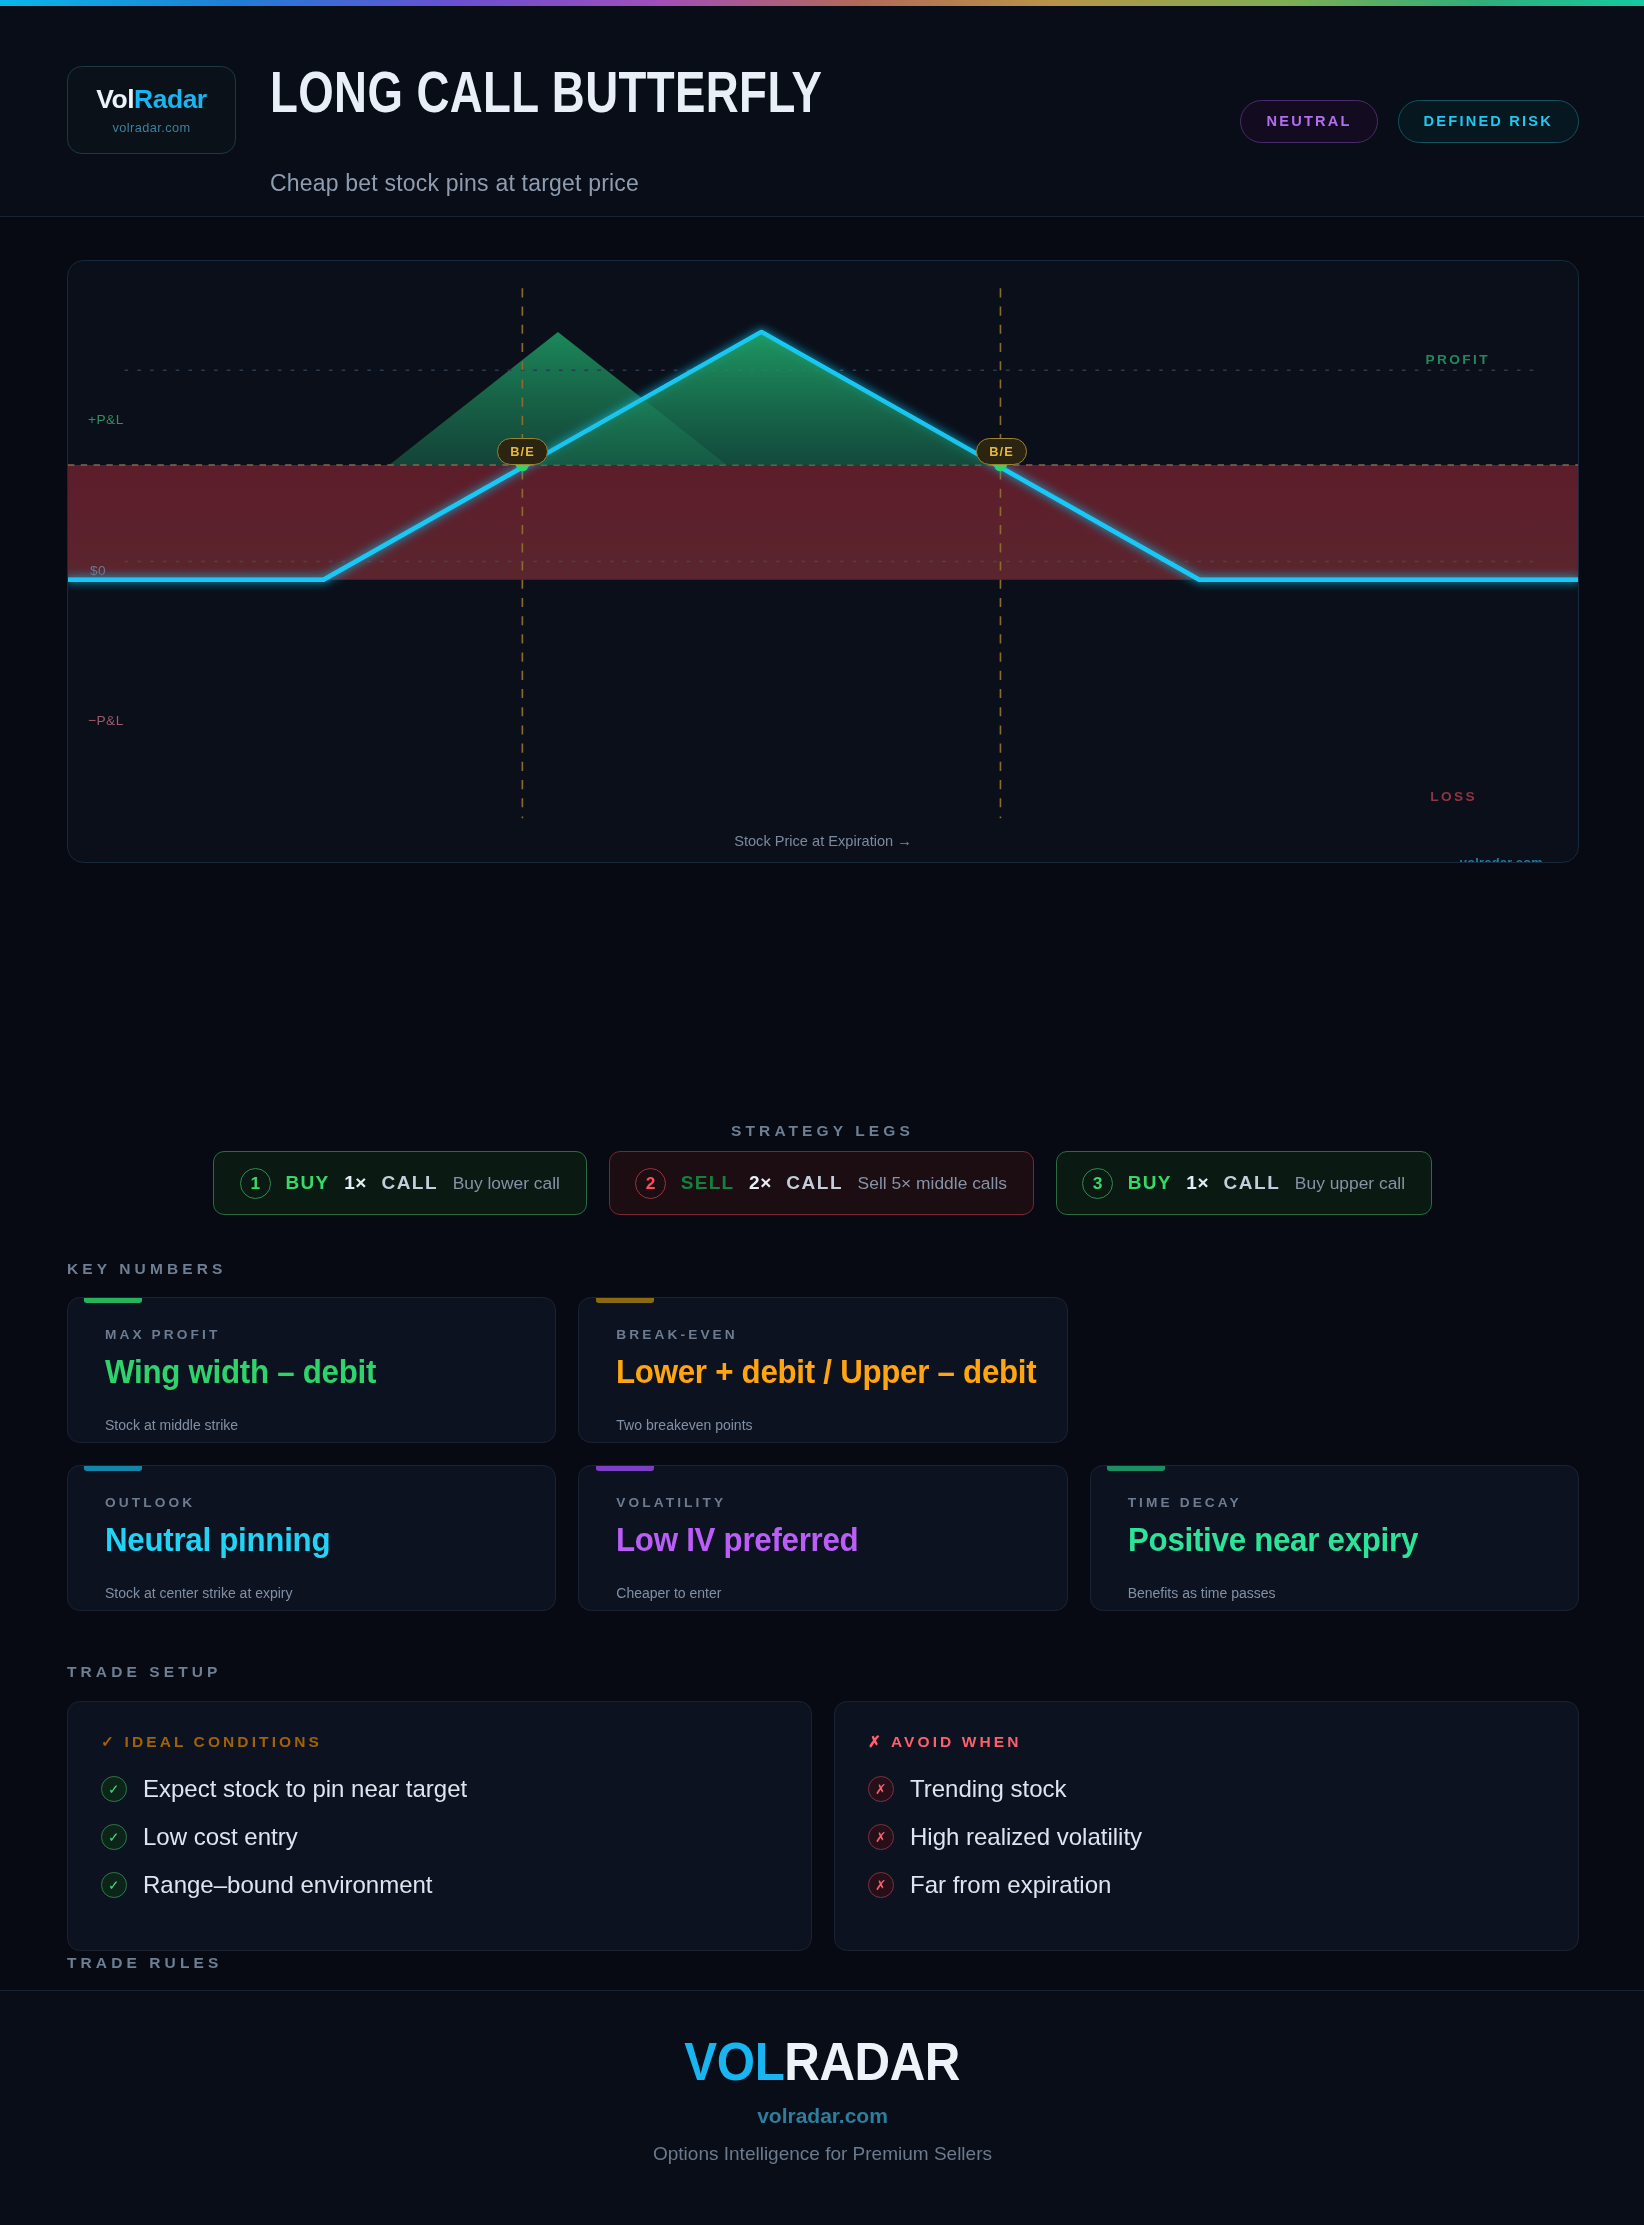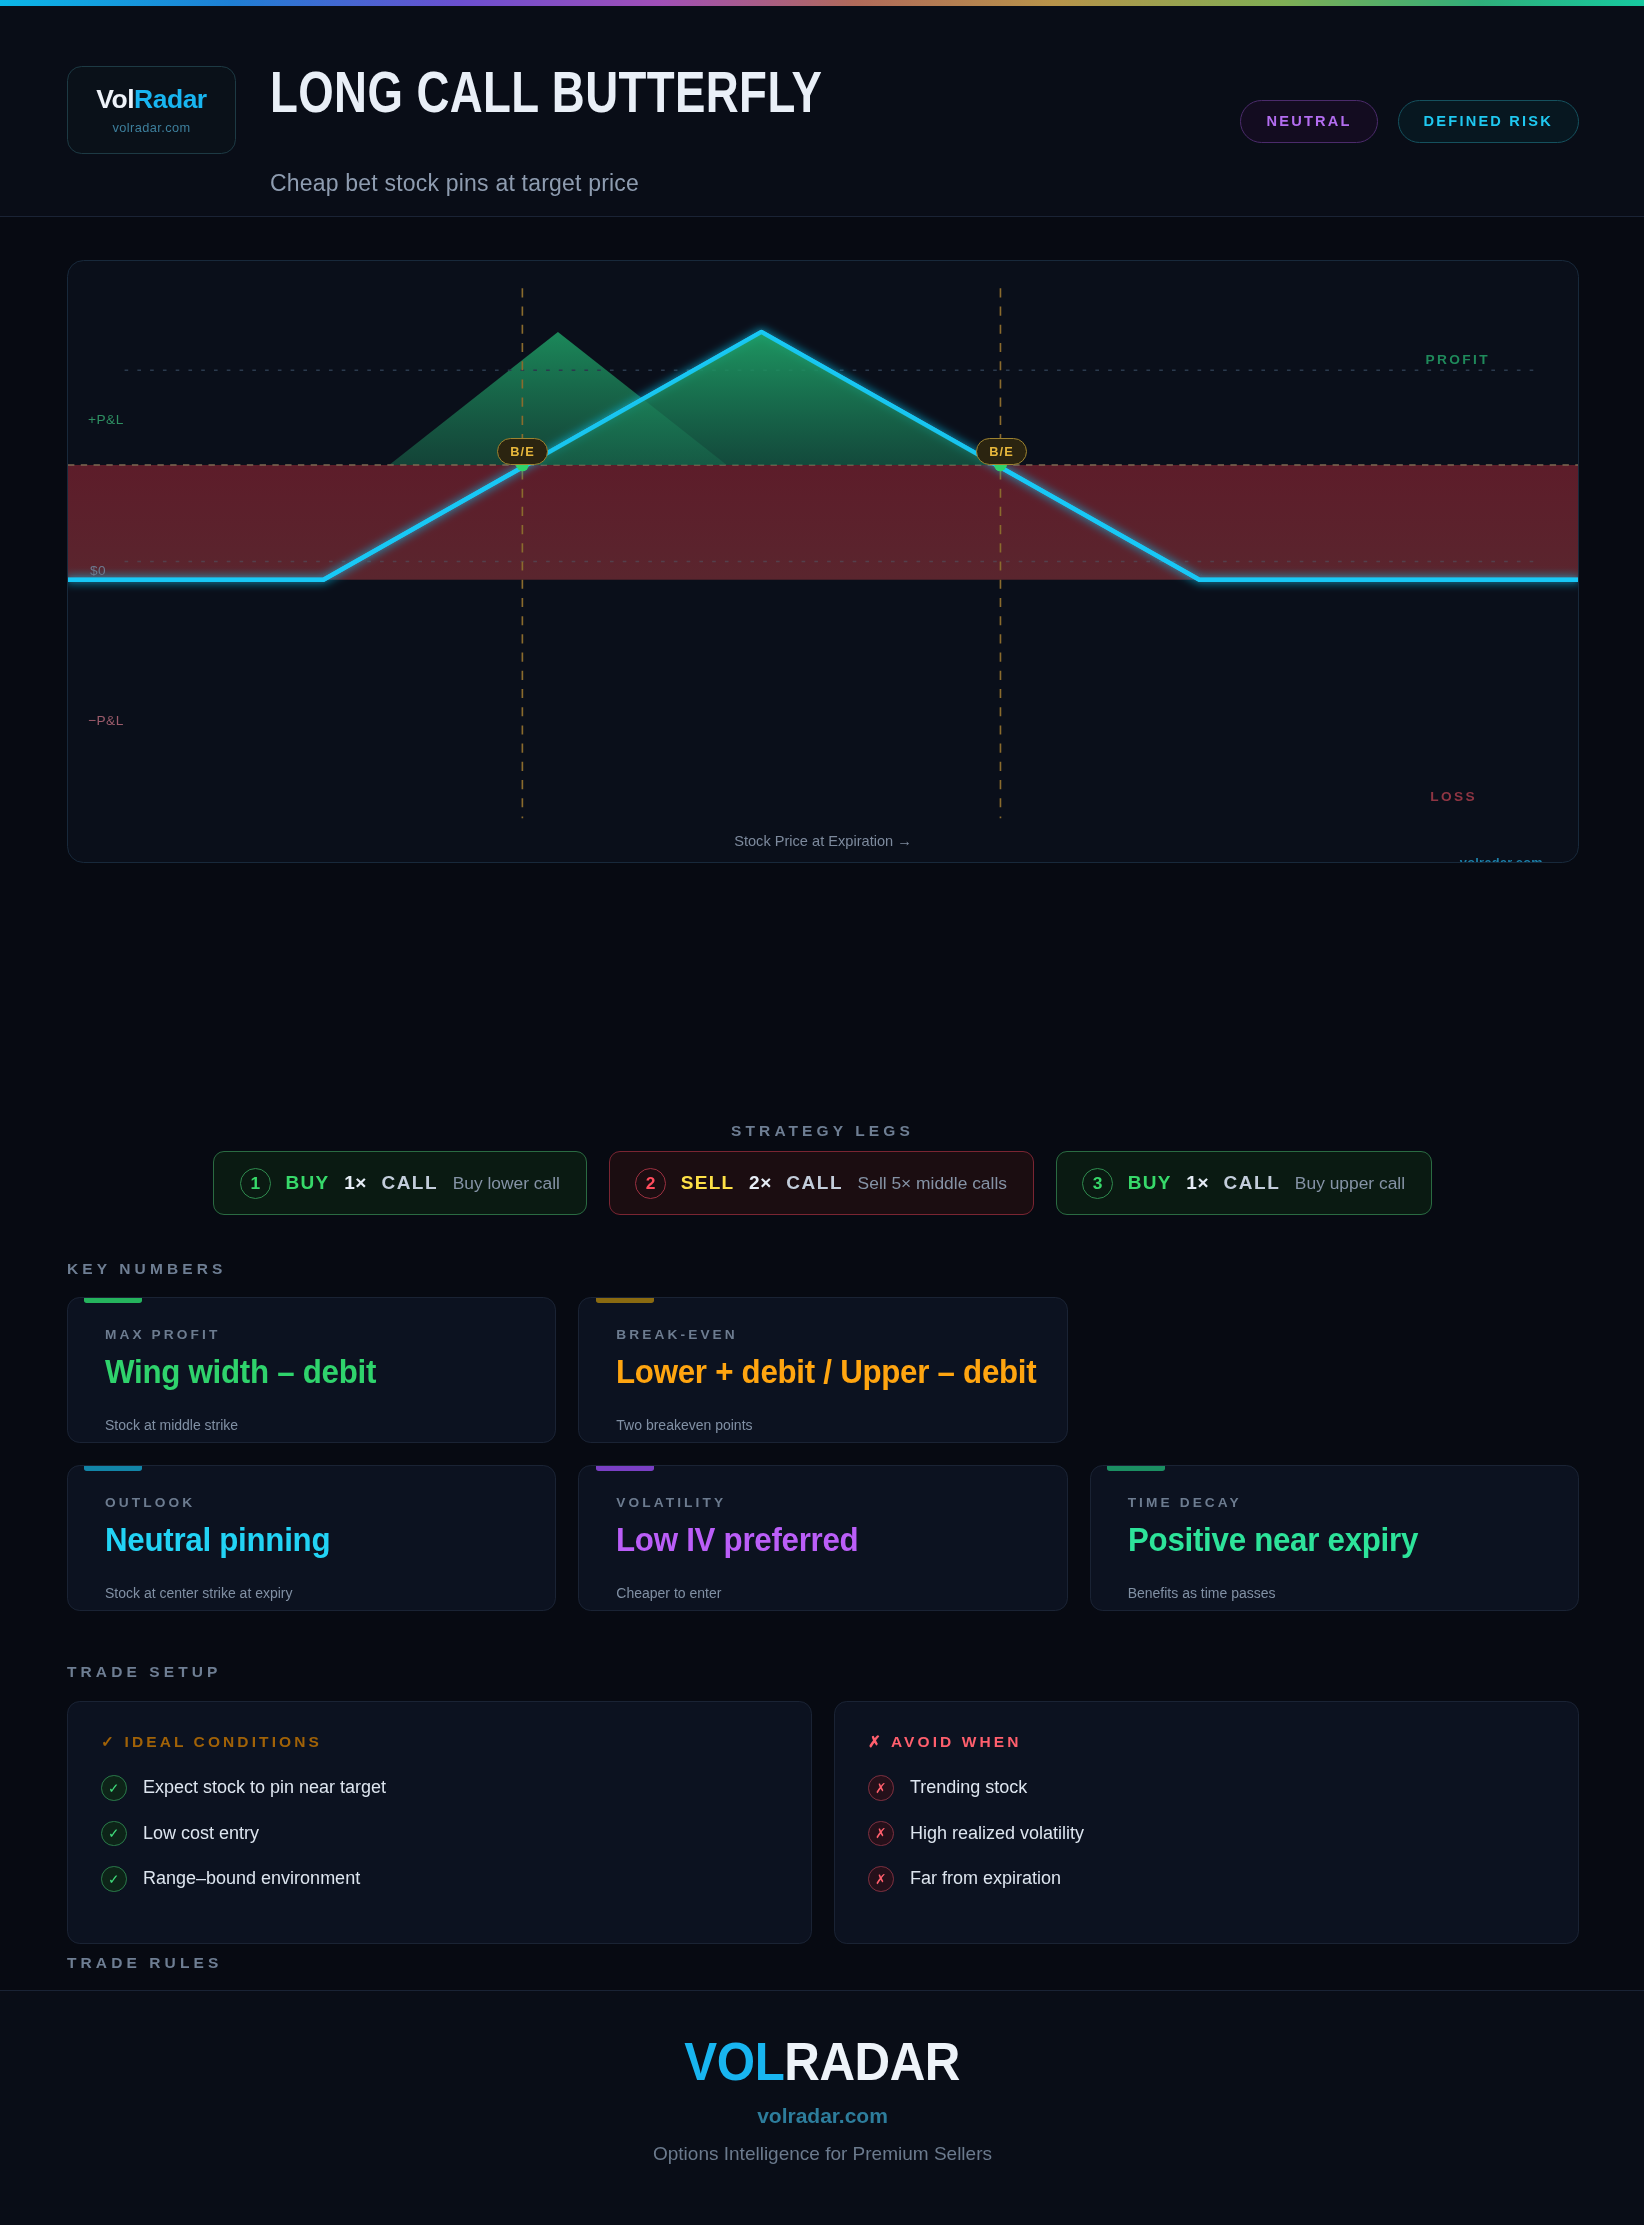--- a/index.html
+++ b/index.html
@@ -100,21 +100,21 @@
   .leg-sell{ background:#1b0d11; border:0.9px solid #7a2532; }
   .leg-num{
     width:31px; height:31px; border-radius:50%;
     display:flex; align-items:center; justify-content:center;
     font-size:17.4px; font-weight:bold; flex:none;
   }
   .leg-num.g{ border:1.4px solid #2f8a4e; color:#37d96a; }
   .leg-num.r{ border:1.4px solid #9b3040; color:#ff4d5e; }
   .leg-act{ font-size:19px; font-weight:bold; letter-spacing:1.3px; }
   .leg-act.g{ color:#37d96a; }
-  .leg-act.r{ color:#fde047; }
+  .leg-act.r{ color:#15803d; }
   .leg-qty{ font-size:19px; font-weight:bold; color:#e6edf6; letter-spacing:0.5px;}
   .leg-type{ font-size:19px; font-weight:bold; color:#c3cddb; letter-spacing:1.5px;}
   .leg-desc{ font-size:17.4px; color:#8593a6; }
 
   
   .kn-grid{ position:absolute; top:1080px; left:67px; width:1512px;
             display:grid; grid-template-columns:repeat(3,1fr); gap:22px; }
   .kn-grid2{ top:1248px; }
   .kncard{
     position:relative; height:146px; background:#0c1220;
@@ -142,21 +142,21 @@
                display:grid; grid-template-columns:1fr 1fr; gap:22px; }
   .setup-card{ background:#0c1220; border:0.9px solid #1a2334; border-radius:12.8px;
                padding:31px 33px 31px 33px; min-height:228px; }
   .setup-head{ font-size:15.5px; font-weight:bold; letter-spacing:3.1px; margin-bottom:24px; }
   .setup-head.ok{ color:#a16207; } .setup-head.no{ color:#ff5f6d; }
   .setup-row{ display:flex; align-items:center; gap:16.4px; margin-bottom:20px; }
   .bullet{ width:25.6px; height:25.6px; border-radius:50%; flex:none;
            display:flex; align-items:center; justify-content:center; font-size:13.7px; }
   .bullet.ok{ background:#0d2418; border:0.9px solid #2a7a4a; color:#3fd97a; }
   .bullet.no{ background:#25101a; border:0.9px solid #7d3040; color:#ff5f6d; }
-  .setup-txt{ font-size:18px; color:#dde5ef; }
+  .setup-txt{ font-size:24px; color:#dde5ef; }
 
   
   .rules-card{ position:absolute; top:1774px; left:67px; width:1512px; min-height:163px;
                background:#0c1220; border:0.9px solid #1a2334; border-radius:12.8px;
                display:grid; grid-template-columns:1fr 1fr; }
   .rules-col{ padding:35px 40px 35px 79px; }
   .rules-col.right{ border-left:0.9px solid #1b2537; padding-left:46px; }
   .rules-head{ font-size:14.6px; letter-spacing:3.1px; color:#6d7c90; font-weight:bold; margin-bottom:24px; }
   .rules-item{ font-size:19px; color:#dde5ef; margin-bottom:16.4px; }
 

